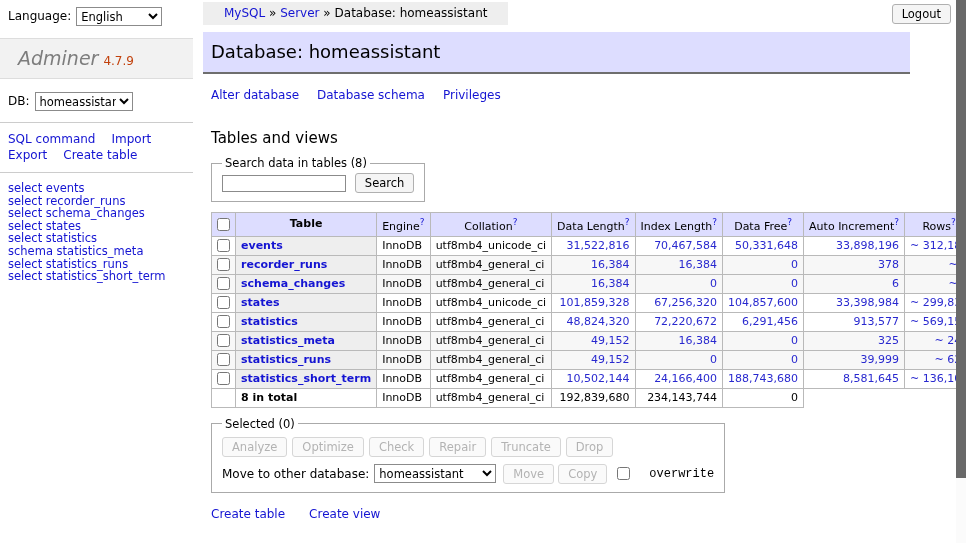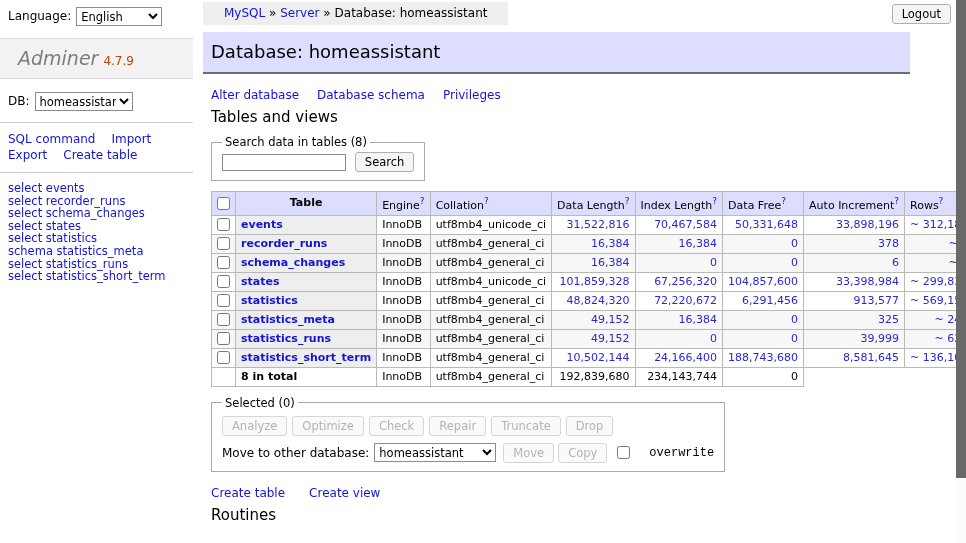--- a/index.html
+++ b/index.html
@@ -37,29 +37,29 @@
 
   
   #content{position:absolute;left:203px;top:0;width:707px;}
   .breadcrumb{display:inline-block;background:var(--crumb);padding:4px 21px 5px;margin-top:2px;}
   .breadcrumb .sep{color:#000;}
   #logout-btn{position:absolute;top:4px;right:15px;}
   h2.page-title{margin:7px 0 0;background:var(--accent);border-bottom:2px solid var(--underline);
     padding:9px 8px 10px;font-size:18px;font-weight:normal;}
   .actions{margin:14px 8px 0;}
   .actions a{margin-right:18px;}
-  h3{font-size:15px;font-weight:normal;margin:6px 8px 0;}
+  h3{font-size:15px;font-weight:normal;margin:27px 8px 0;}
   fieldset{display:inline-block;border:1px solid #aaa;margin:9px 0 0 8px;padding:3px 10px 8px;}
   legend{font-size:11.5px;padding:0 3px;}
   .text-input{width:124px;height:17px;border:1px solid #8b8b8b;font-size:12px;padding:1px 3px;vertical-align:middle;}
   #search-btn{margin-left:5px;}
 
   table{border-collapse:collapse;margin:10px 0 0 8px;font-size:11px;}
   th,td{border:1px solid var(--tborder);padding:2px 5px;white-space:nowrap;line-height:14px;}
-  thead th{background:var(--accent);font-weight:normal;text-align:left;}
+  thead th{background:var(--accent);font-weight:normal;text-align:center;}
   thead th.col-name{font-weight:bold;text-align:center;}
   tbody th{background:var(--rowhead);text-align:left;}
   tbody tr:nth-child(4n+2) td{background:var(--rowalt);}
   tbody tr:nth-child(4n+3) td{background:var(--rowalt);}
   td.num{text-align:right;color:var(--num);}
   sup a{font-size:9px;}
   a.tbl{font-weight:bold;}
   .checkcol{text-align:center;width:22px;}
   tr.total th{background:#fff;}
   tr.total td{background:#fff !important;}

